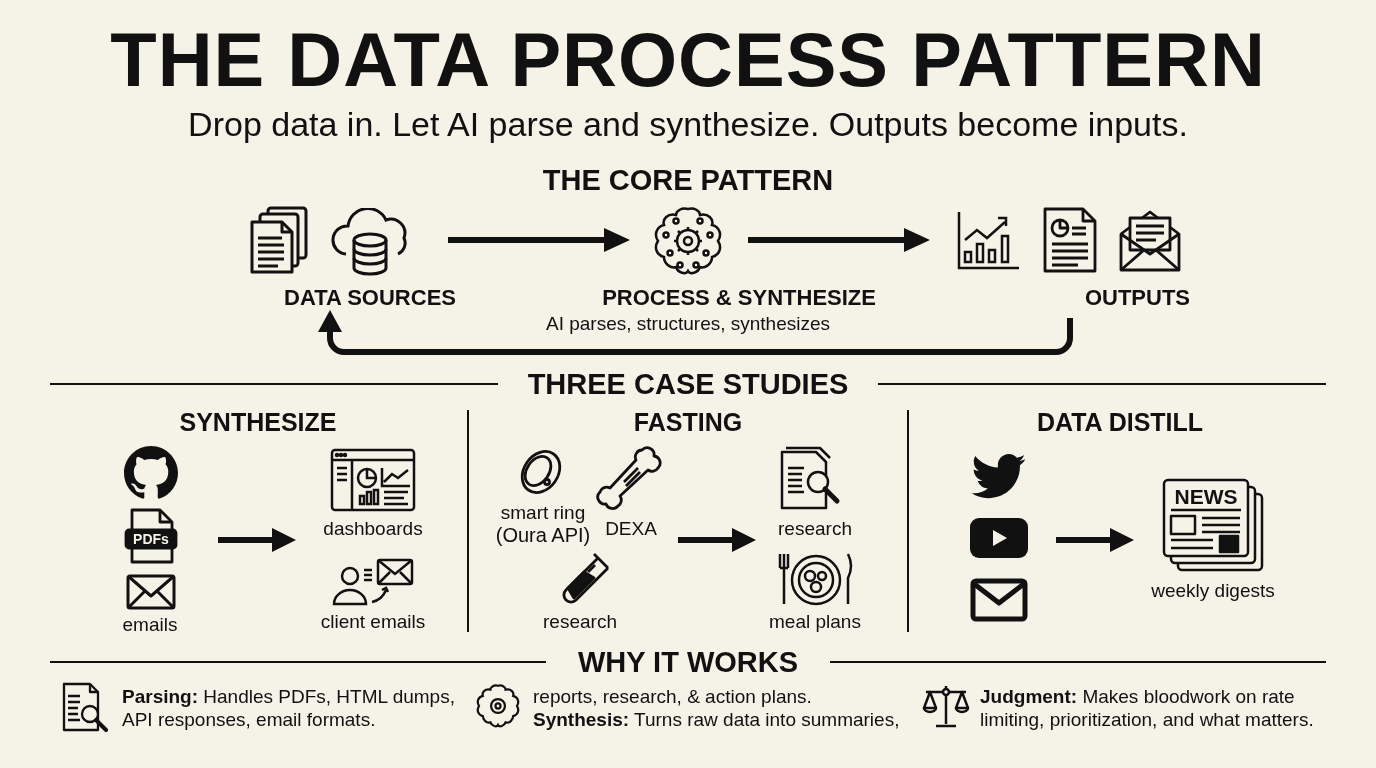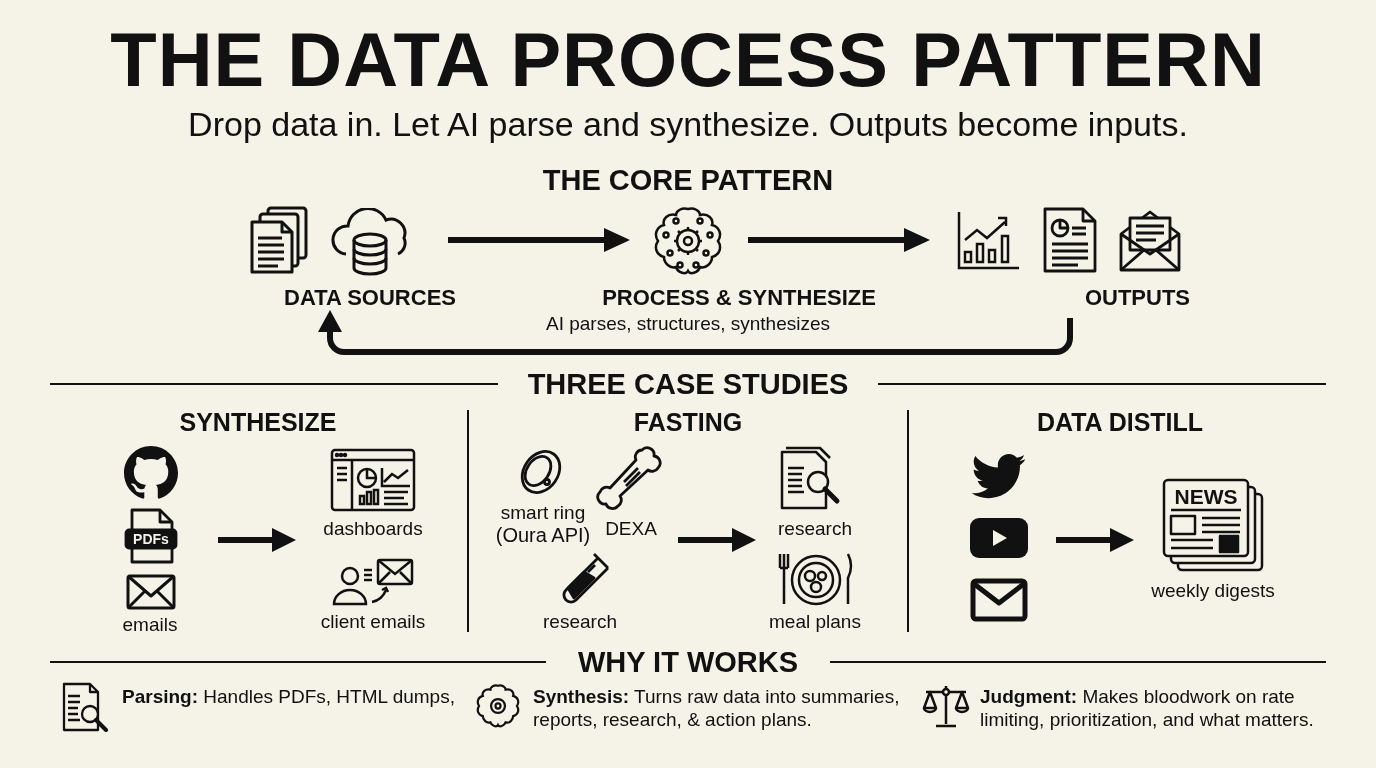--- a/index.html
+++ b/index.html
@@ -280,32 +280,33 @@
   <svg width="50" height="50" viewBox="0 0 50 50" fill="none" stroke="#111" stroke-width="2.3" stroke-linejoin="round">
       <path d="M2 2h26l8 8v38h-34z"></path>
       <path d="M28 2v8h8"></path>
       <path d="M6 14h12M6 20h12M6 26h10M6 32h10M6 38h12"></path>
       <circle cx="28" cy="32" r="8" fill="#f5f2e8"></circle>
       <path d="M34 38l10 10" stroke-width="4" stroke-linecap="round"></path>
     </svg>
 </div>
 <div class="abs why-text" style="left:122px;top:686px;width:340px;">
   <div><b>Parsing:</b><span> Handles PDFs, HTML dumps,</span></div>
+  <div>API responses, email formats.</div>
 </div>
 
 <div class="abs icon" style="left:474px;top:682px;">
   <svg width="48" height="48" viewBox="0 0 76 72" fill="none" stroke="#111" stroke-width="3.5">
     <path d="M38 4 c-6 -2 -12 2 -12 6 c-8 -2 -14 4 -12 10 c-8 2 -10 10 -6 16 c-4 6 -2 14 6 16 c0 6 6 12 12 10 c2 6 10 8 12 4 c2 4 10 2 12 -4 c6 2 12 -4 12 -10 c8 -2 10 -10 6 -16 c4 -6 2 -14 -6 -16 c2 -6 -4 -12 -12 -10 c0 -4 -6 -8 -12 -6 z"></path>
     <circle cx="38" cy="36" r="11"></circle>
       <circle cx="38" cy="36" r="4"></circle>
   </svg>
 </div>
 <div class="abs why-text" style="left:533px;top:686px;width:380px;">
+  <div>reports, research, &amp; action plans.</div>
   <div><b>Synthesis:</b><span> Turns raw data into summaries,</span></div>
-  <div>reports, research, &amp; action plans.</div>
 </div>
 
 <div class="abs icon" style="left:922px;top:682px;">
   <svg width="48" height="48" viewBox="0 0 48 48" fill="none" stroke="#111" stroke-width="2.5" stroke-linejoin="round">
       <path d="M24 4v38M14 44h20M4 10h40"></path>
       <circle cx="24" cy="10" r="3" fill="#f5f2e8"></circle>
       <path d="M8 10 L2 26 h12 z M40 10 L34 26 h12 z"></path>
       <path d="M2 26 a6 4 0 0 0 12 0M34 26 a6 4 0 0 0 12 0"></path>
     </svg>
 </div>

